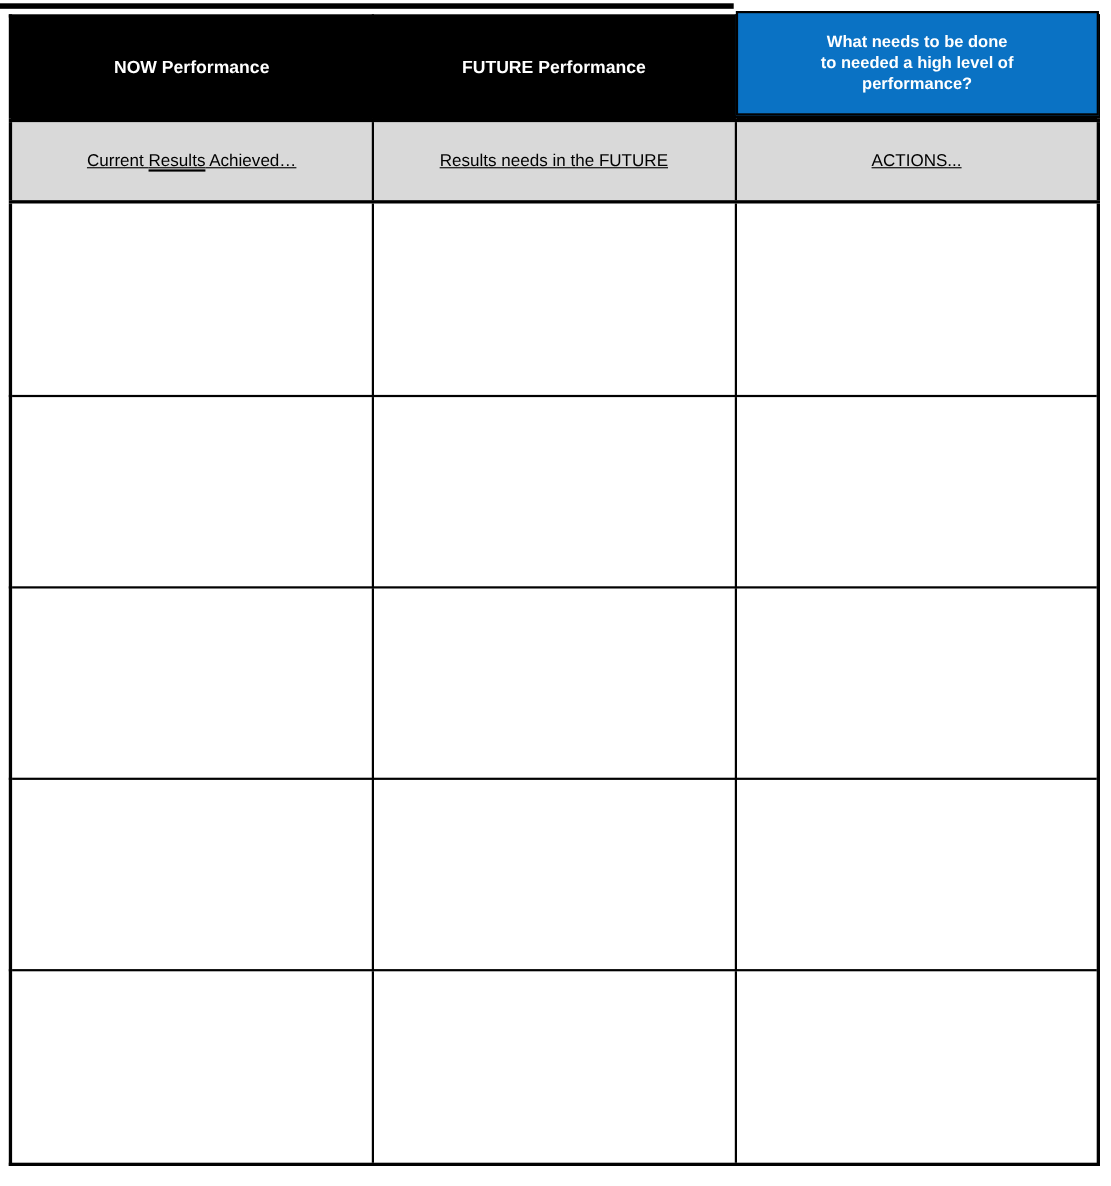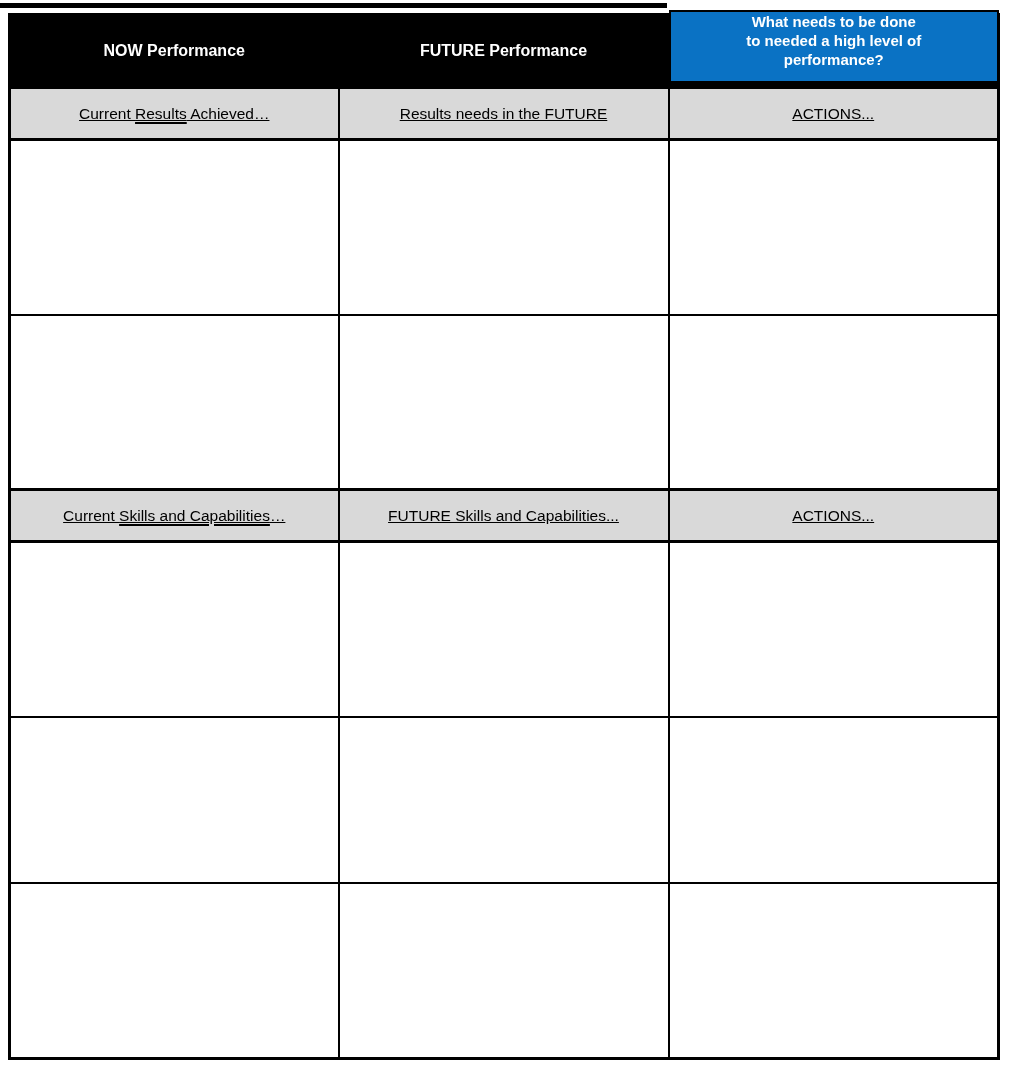--- a/index.html
+++ b/index.html
@@ -30,21 +30,21 @@
     height: 1047px;
     border-collapse: collapse;
     table-layout: fixed;
     border: 3px solid #000000;
   }
   .grid col.c1 { width: 329px; }
   .grid col.c2 { width: 330px; }
   .grid col.c3 { width: 330px; }
   .grid th, .grid td {
     border: 2px solid #000000;
-    padding: 4px 6px;
+    padding: 15px 6px;
     text-align: center;
     vertical-align: middle;
     overflow: visible;
   }
   .grid tr.header-row th {
     height: 62px;
     background: #000000;
     color: #ffffff;
     font-size: 16px;
     font-weight: bold;
@@ -62,20 +62,21 @@
     box-sizing: border-box;
     background: #0a72c4;
     border: 2px solid #000000;
     color: #ffffff;
     font-size: 15px;
     font-weight: bold;
     line-height: 19px;
     display: flex;
     flex-direction: column;
     align-items: center;
+    justify-content: center;
   }
   .grid tr.label-row td {
     height: 41px;
     background: #d9d9d9;
     font-size: 15.5px;
     border-top-width: 3px;
     border-bottom-width: 3px;
     text-decoration: underline;
   }
   .grid tr.entry-row td {
@@ -122,25 +123,20 @@
     <td></td>
     <td></td>
   </tr>
 
   <tr class="entry-row">
     <td></td>
     <td></td>
     <td></td>
   </tr>
 
-  <tr class="label-row">
-    <td><span><span>Current </span><span class="ul">Skills and Capabilities</span><span>…</span></span></td>
-    <td>FUTURE Skills and Capabilities...</td>
-    <td>ACTIONS...</td>
-  </tr>
   <tr class="entry-row">
     <td></td>
     <td></td>
     <td></td>
   </tr>
 
   <tr class="entry-row">
     <td></td>
     <td></td>
     <td></td>

